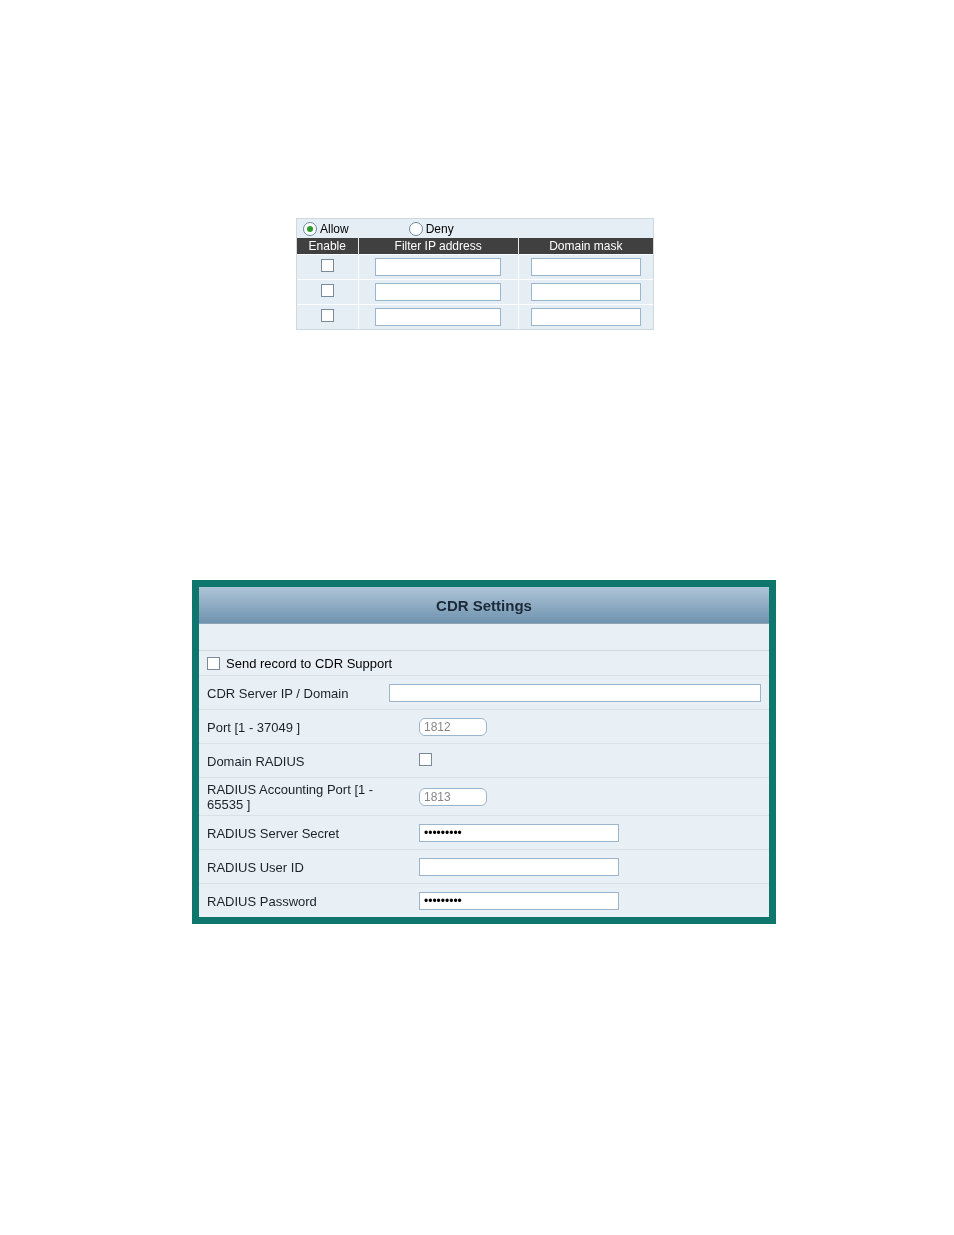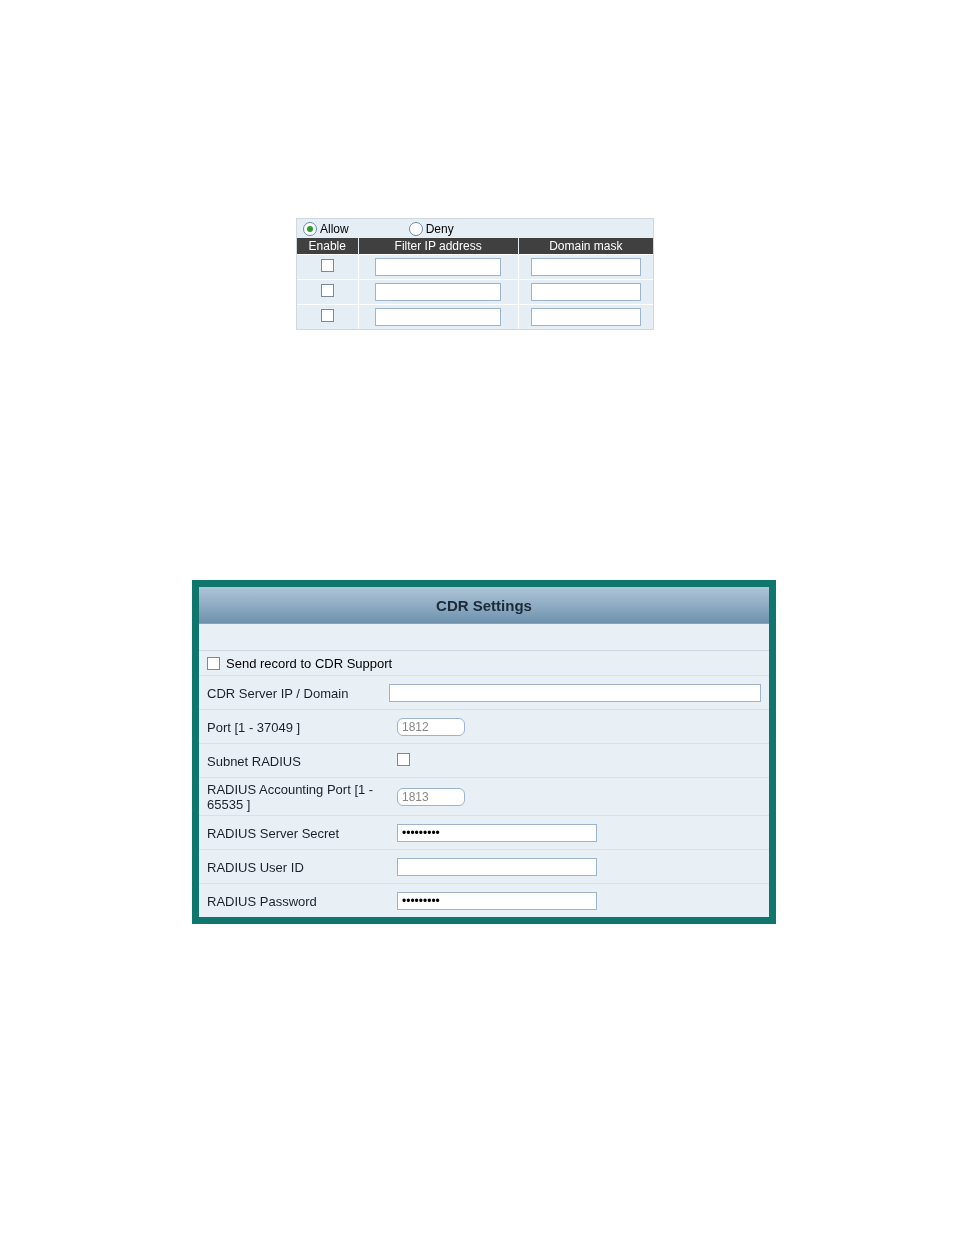--- a/index.html
+++ b/index.html
@@ -155,20 +155,21 @@
     font-size: 13px;
     border-bottom: 1px solid #d9e1e8;
   }
   .cdr .formrow {
     display: flex;
     align-items: center;
     padding: 4px 8px 3px 8px;
     border-bottom: 1px solid #d9e1e8;
     font-size: 13px;
     min-height: 26px;
+    gap: 22px;
   }
   .cdr .formrow:last-child { border-bottom: none; }
   .cdr .label {
     width: 186px;
     padding-right: 4px;
     color: #18222b;
   }
   .cdr .control .txtin.wide  { width: 372px; }
   .cdr .control .txtin.mid   { width: 200px; }
   .cdr .control .txtin.port  { width: 68px; color: #888; border-radius: 6px; }
@@ -241,21 +242,21 @@
       <div class="label">CDR Server IP / Domain</div>
       <div class="control"><input class="txtin wide" value="" style=""></div>
     </div>
 
     <div class="formrow">
       <div class="label">Port [1 - 37049 ]</div>
       <div class="control"><input class="txtin port" value="1812" style=""></div>
     </div>
 
     <div class="formrow">
-      <div class="label">Subnet RADIUS</div>
+      <div class="label">Domain RADIUS</div>
       <div class="control"><span class="cb"></span></div>
     </div>
 
     <div class="formrow">
       <div class="label">RADIUS Accounting Port [1 - 65535 ]</div>
       <div class="control"><input class="txtin port" value="1813" style=""></div>
     </div>
 
     <div class="formrow">
       <div class="label">RADIUS Server Secret</div>

